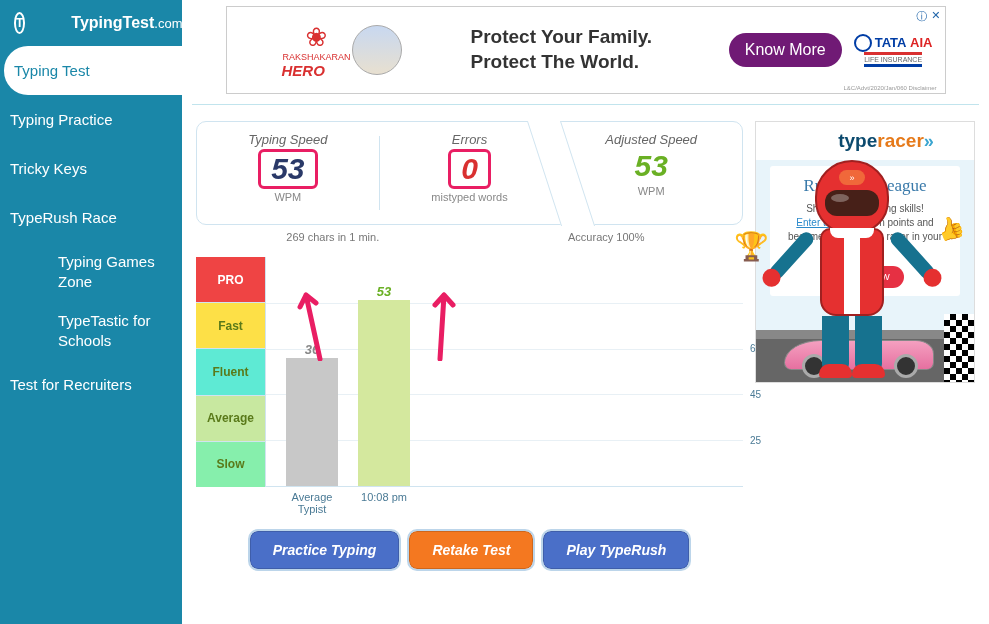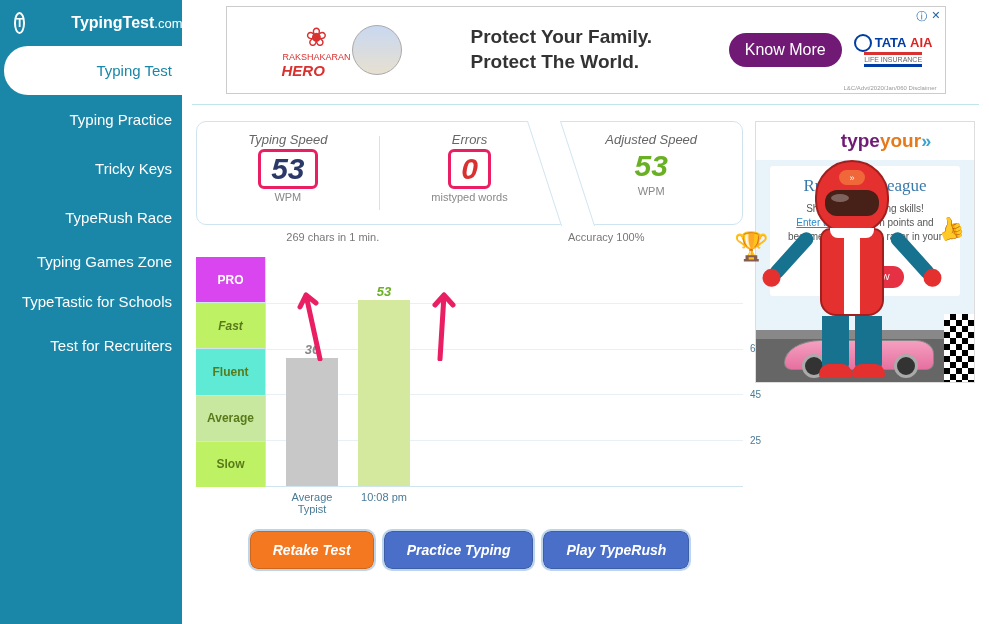--- a/index.html
+++ b/index.html
@@ -3,23 +3,23 @@
 <meta charset="utf-8">
 <style>
   * { box-sizing: border-box; margin: 0; padding: 0; }
   body { font-family: Arial, sans-serif; background: #fff; width: 989px; height: 624px; overflow: hidden; display: flex; }
   .sidebar { width: 182px; background: #1a87a8; color: #fff; flex-shrink: 0; }
   .logo { display: flex; align-items: center; padding: 12px 14px; font-size: 16px; }
   .logo-icon { width: 22px; height: 22px; border: 2px solid #fff; border-radius: 50%; margin-right: 6px; display:flex;align-items:center;justify-content:center;font-size:12px;font-weight:bold;}
   .logo-text { font-weight: bold; margin-left: 40px; }
   .logo-text .com { font-weight: normal; font-size: 13px; }
   .nav { display: flex; flex-direction: column; }
-  .nav-item { padding: 16px 10px; text-align: right; color: #fff; font-size: 15px; cursor: pointer; }
+  .nav-item { padding: 16px 10px; text-align: left; color: #fff; font-size: 15px; cursor: pointer; }
   .nav-item.active { background: #fff; color: #1a87a8; border-top-left-radius: 24px; border-bottom-left-radius: 24px; margin-left:4px;}
-  .nav-item.multiline { line-height: 1.3; padding: 10px; }
+  .nav-item.multiline { line-height: 1.3; padding: 10px; margin-left: 48px; }
   .main { flex: 1; position: relative; overflow:hidden;}
   .top-ad { margin: 6px auto 0; width: 720px; height: 88px; border: 1px solid #ccc; position: relative; background:#fff; display:flex; align-items:center;}
   .ad-left { width: 230px; display:flex;align-items:center;justify-content:center; }
   .raksha-icon { position:relative; width:70px; }
   .hero-hands { font-size:26px; color:#d93030; text-align:center;}
   .hero-text { font-size:9px; color:#d93030; text-align:center; line-height:1;}
   .hero-bold { font-size:15px; font-weight:bold; font-style:italic; color:#d93030;}
   .ad-family { width:50px; height:50px; border-radius:50%; background:linear-gradient(#c8d8f0,#e8e0d0); border:1px solid #aaa;}
   .ad-mid { flex:1; padding:0 14px; font-weight:bold; font-size:19px; color:#333; line-height:1.3;}
   .ad-btn { background:#701a75; color:#fff; padding:8px 16px; border-radius:18px; font-size:16px; cursor:pointer; border:none;}
@@ -47,45 +47,45 @@
   .below-card { font-size:11px; color:#777; text-align:center; padding:6px 0 2px;}
   .below-row { display:flex;}
   .below-row > div { flex:1;}
   .pink-arrow { position:absolute; width:36px; height:80px; z-index:10;}
   .arrow1 { left:100px; top:160px;}
   .arrow2 { left:230px; top:160px;}
   .chart { margin-top:12px; position:relative; height:230px; display:flex;}
   .levels { display:flex; flex-direction:column; width:70px; border-right:1px solid #d0e4f0;}
   .level { flex:1; display:flex; align-items:center; justify-content:center; font-size:12px; font-weight:bold; color:#5a7a1a; border-bottom:1px solid #d0e4f0;}
   .level:last-child{border-bottom:none;}
-  .lv-pro { background:#d946ef; color:#fff;}
-  .lv-fast { background:#bef264;font-style:italic;}
+  .lv-pro { background:#ef4444; color:#fff;}
+  .lv-fast { background:#fde047;}
   .lv-fluent { background:#5eead4;}
   .lv-average { background:#c8e8a0;}
-  .lv-slow { background:#bef264;}
+  .lv-slow { background:#86efac;}
   .bars-area { flex:1; position:relative; border-bottom:1px solid #d0e4f0;}
   .grid-line { position:absolute; left:0; right:0; border-top:1px solid #e8f0f5;}
   .y-label { position:absolute; right:-18px; font-size:10px; color:#4a7a95;}
   .bar { position:absolute; bottom:0; width:52px;}
   .bar-avg { left:20px; height:128px; background:#c8c8c8;}
   .bar-you { left:92px; height:186px; background:#d4e89e;}
   .bar-label { position:absolute; top:-16px; width:100%; text-align:center; font-size:13px; font-weight:bold; font-style:italic; color:#888;}
   .bar-you .bar-label { color:#6ab024;}
   .x-labels { display:flex; margin-left:70px; font-size:11px; color:#4a7a95; padding-top:4px;}
   .x-labels > div { width:52px; text-align:center; margin-right:20px;}
   .x-labels > div:first-child { margin-left:20px;}
   .buttons { display:flex; flex-wrap:wrap; gap:10px; justify-content:center; margin-top:16px;}
   .btn { padding:10px 22px; border-radius:8px; font-size:14px; font-weight:bold; font-style:italic; color:#fff; cursor:pointer; border:1px solid rgba(0,0,0,.15); outline:2px solid #bcd5ea; outline-offset:0;}
   .btn-orange { background:#f47820;}
   .btn-blue { background:#4a6fc8;}
   .right-ad { width:220px; flex-shrink:0;}
   .typerush-box { border:1px solid #ddd; background:#e8f4fa;}
   .tr-header { background:#fff; padding:8px; text-align:center;}
   .tr-logo { font-size:19px; font-weight:bold;}
-  .tr-type { color:#701a75;margin-left:40px;}
+  .tr-type { color:#0c4a6e;margin-left:40px;}
   .tr-rush{ color:#e67a1a;}
   .tr-arrows { color:#3aa5d0; font-size:18px; letter-spacing:-2px;}
   .tr-body { background:#fff; margin:6px 14px 0; padding:10px 8px 8px; text-align:center; border-radius:3px;}
   .tr-title { color:#3a7aaa; font-size:17px; font-family: Georgia, serif; margin-bottom:6px;}
   .tr-text { font-size:10px; color:#555; line-height:1.4;}
   .tr-link { color:#2a8acb; text-decoration:underline; cursor:pointer;}
   .tr-btn { background:#e63043; color:#fff; font-size:9px; padding:6px 14px; border-radius:12px; border:none; margin-top:8px; cursor:pointer;}
   .tr-car-area { height:86px; position:relative; overflow:hidden; background:linear-gradient(#e8f4fa 40%,#888 40%,#888 50%,#666 50%);}
   .checker { position:absolute; right:0; top:18px; width:30px; height:68px; background:repeating-conic-gradient(#000 0 25%,#fff 0 50%) 0 0/12px 12px;}
   .car { position:absolute; bottom:4px; left:28px; width:160px; height:50px;}
@@ -218,30 +218,30 @@
               <div class="bar-label">53</div>
             </div>
         </div>
       </div>
       <div class="x-labels">
         <div>Average Typist</div>
         <div>10:08 pm</div>
       </div>
 
       <div class="buttons">
+        <button class="btn btn-blue">Practice Typing</button>
         <button class="btn btn-orange">Retake Test</button>
-        <button class="btn btn-blue">Practice Typing</button>
         <button class="btn btn-blue">Play TypeRush</button>
       </div>
     </div>
 
     <div class="right-ad">
       <div class="typerush-box">
         <div class="tr-header">
-          <span class="tr-logo"><span class="tr-type">type</span><span class="tr-rush">your</span><span class="tr-arrows">»</span></span>
+          <span class="tr-logo"><span class="tr-type">type</span><span class="tr-rush">racer</span><span class="tr-arrows">»</span></span>
         </div>
         <div class="tr-body">
           <div class="tr-title">Rule Your League</div>
           <div class="tr-text">
             <span>Show off your typing skills!</span><br>
             <span class="tr-link">Enter the race</span><span>, earn points and become the #1 typing racer in your country!</span>
           </div>
           <button class="tr-btn">RACE NOW</button>
         </div>
         <div class="tr-car-area">

